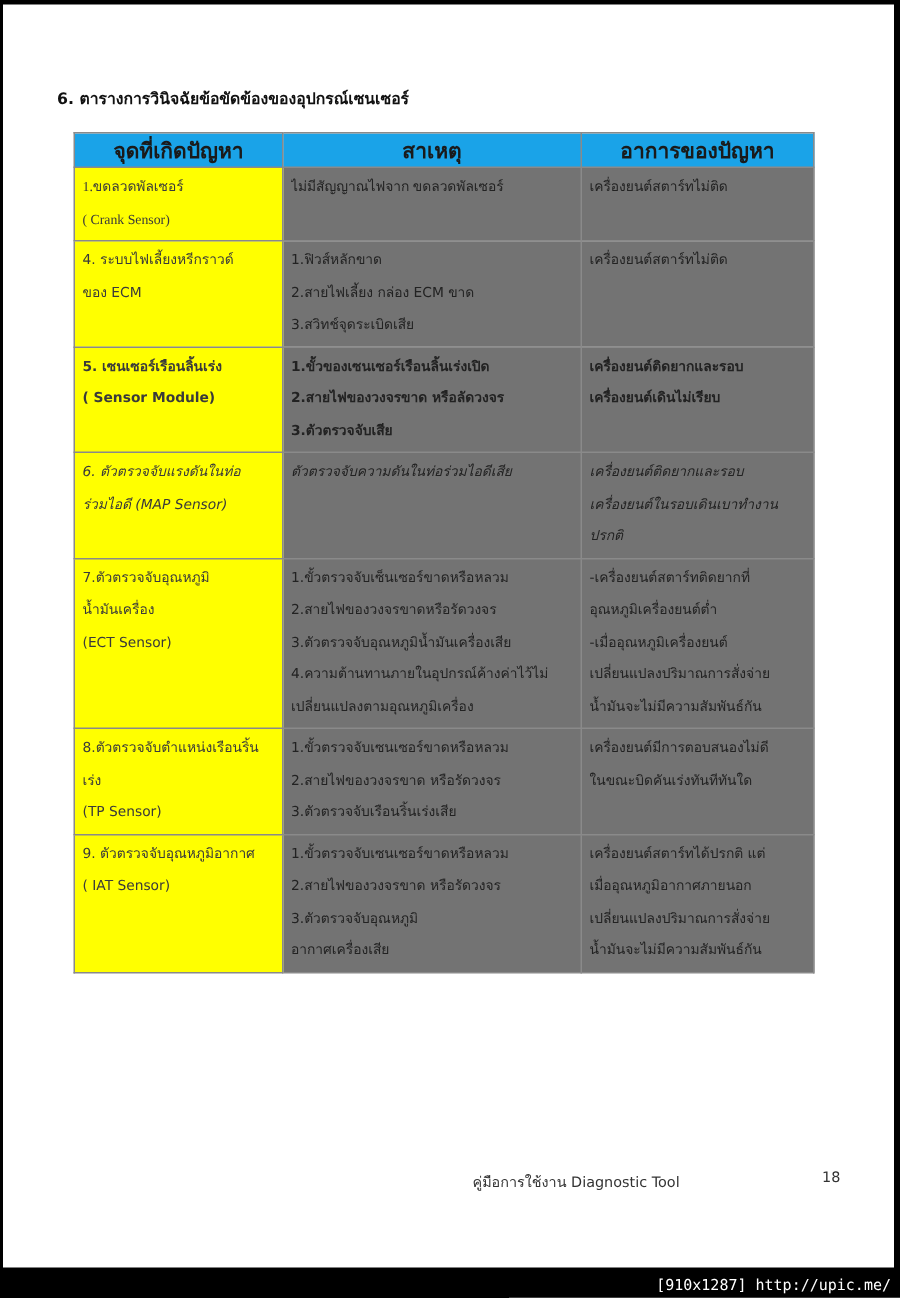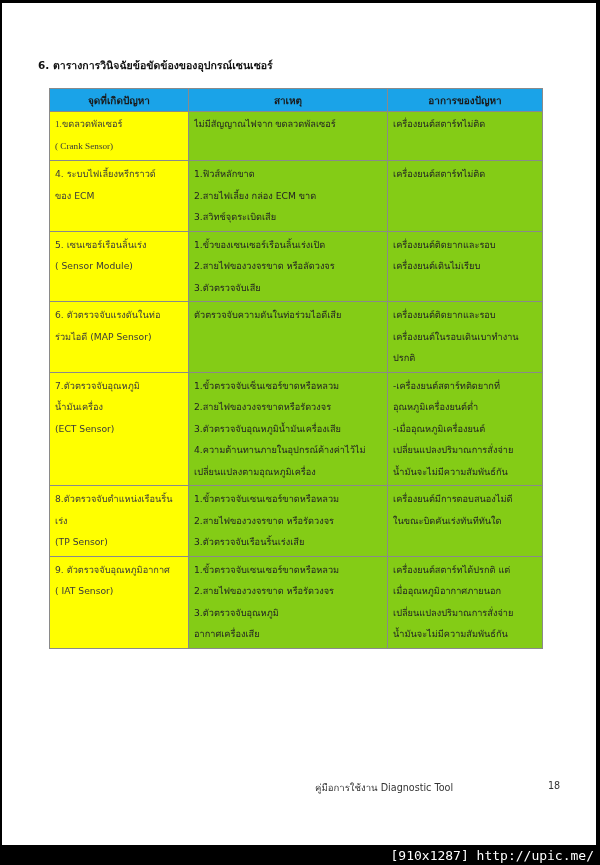--- a/index.html
+++ b/index.html
@@ -42,34 +42,34 @@
       color: #222222;
     }
     table.diag th {
       background: #1aa3e8;
       color: #1a1a1a;
       font-weight: bold;
       height: 22px;
       padding: 0 4px;
       text-align: center;
       border: 1px solid #8a8a8a;
-      font-size: 10px;
+      font-size: 14px;
     }
     table.diag td {
       border: 1px solid #8a8a8a;
       vertical-align: top;
       padding: 2px 5px 3px 5px;
       line-height: 21.5px;
     }
     table.diag td.c1 {
       background: #ffff00;
       color: #3a3a3a;
     }
     table.diag td.c2, table.diag td.c3 {
-      background: #84cc16;
+      background: #737373;
     }
     .line {
       display: block;
       white-space: nowrap;
       overflow: hidden;
     }
     .footer {
       position: absolute;
       top: 777px;
       left: 0;
@@ -86,21 +86,21 @@
     .footer .page-num {
       position: absolute;
       left: 546px;
     }
     .watermark {
       position: absolute;
       right: 6px;
       bottom: 2px;
       color: #ffffff;
       font-family: "DejaVu Sans Mono", "Liberation Mono", monospace;
-      font-size: 13px;
+      font-size: 10px;
       white-space: nowrap;
     }
   </style>
 </head>
 <body>
 
 <div class="page">
   <div class="section-title">6. ตารางการวินิจฉัยข้อขัดข้องของอุปกรณ์เซนเซอร์</div>
 
   <table class="diag">
@@ -136,36 +136,36 @@
           </td>
           <td class="c2">
             <span class="line">1.ฟิวส์หลักขาด</span>
             <span class="line">2.สายไฟเลี้ยง กล่อง ECM ขาด</span>
             <span class="line">3.สวิทช์จุดระเบิดเสีย</span>
           </td>
           <td class="c3">
             <span class="line">เครื่องยนต์สตาร์ทไม่ติด</span>
           </td>
         </tr>
-        <tr style="height: 69px;">
+        <tr style="height: 69px; font-weight: bold;">
           <td class="c1">
             <span class="line">5. เซนเซอร์เรือนลิ้นเร่ง</span>
             <span class="line">( Sensor Module)</span>
           </td>
           <td class="c2">
             <span class="line">1.ขั้วของเซนเซอร์เรือนลิ้นเร่งเปิด</span>
             <span class="line">2.สายไฟของวงจรขาด หรือลัดวงจร</span>
             <span class="line">3.ตัวตรวจจับเสีย</span>
           </td>
           <td class="c3">
             <span class="line">เครื่องยนต์ติดยากและรอบ</span>
             <span class="line">เครื่องยนต์เดินไม่เรียบ</span>
           </td>
         </tr>
-        <tr style="height: 68px;">
+        <tr style="height: 68px; font-style: italic;">
           <td class="c1">
             <span class="line">6. ตัวตรวจจับแรงดันในท่อ</span>
             <span class="line">ร่วมไอดี (MAP Sensor)</span>
           </td>
           <td class="c2">
             <span class="line">ตัวตรวจจับความดันในท่อร่วมไอดีเสีย</span>
           </td>
           <td class="c3">
             <span class="line">เครื่องยนต์ติดยากและรอบ</span>
             <span class="line">เครื่องยนต์ในรอบเดินเบาทำงาน</span>

